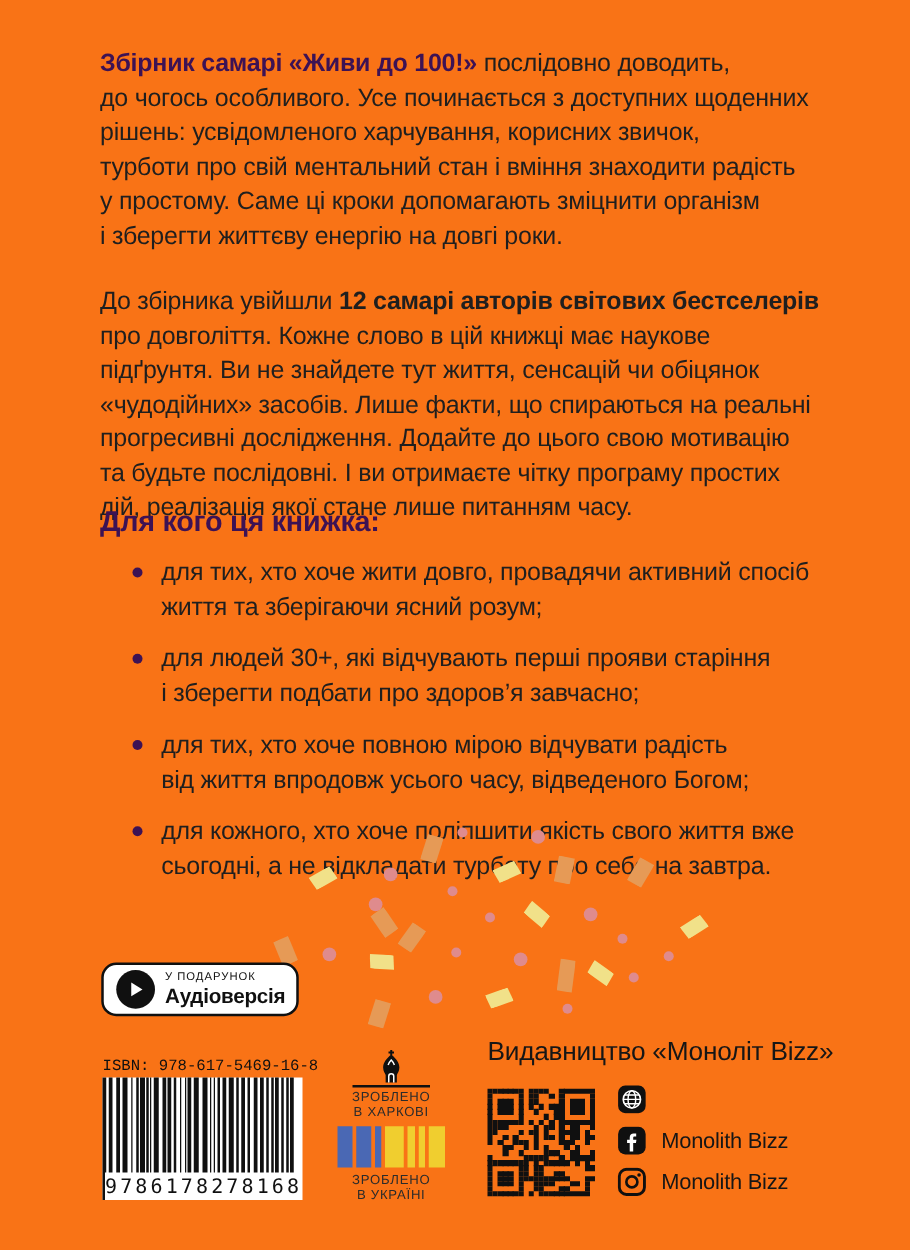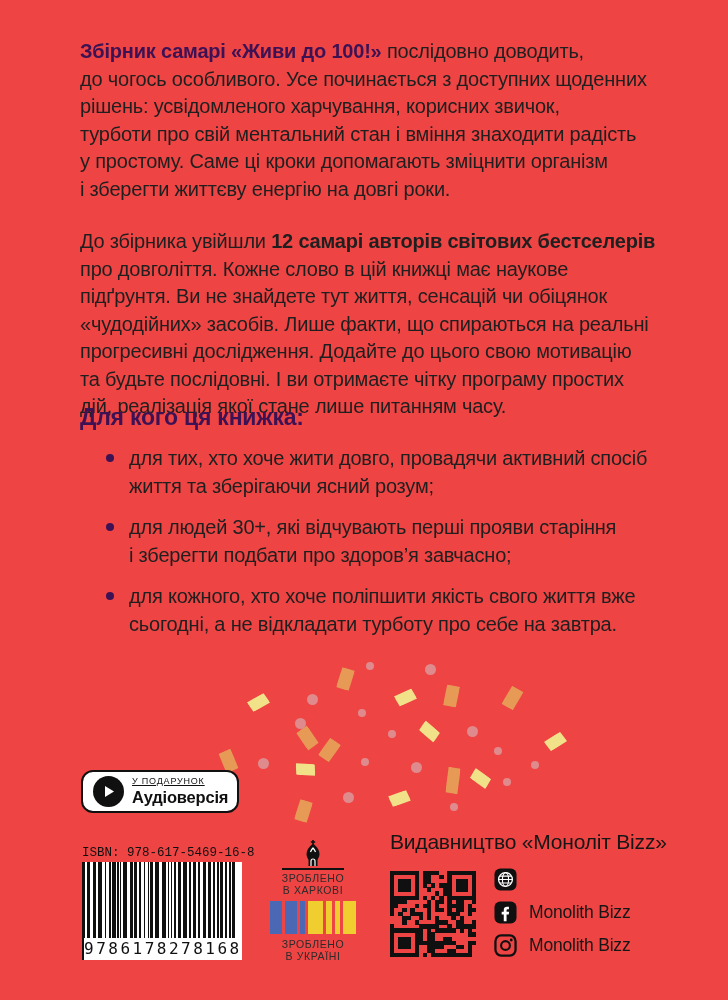--- a/index.html
+++ b/index.html
@@ -7,21 +7,21 @@
     --text:#1f1f1f;
     --confetti-orange:#e69a56;
     --confetti-yellow:#f1e189;
     --confetti-pink:#df8b8d;
     --flag-blue:#4a68b4;
     --flag-yellow:#f0ce2f;
   }
   *{margin:0;padding:0;box-sizing:border-box;}
   html,body{background:#888;}
   .page{
-    position:relative;width:728px;height:1000px;background:#ef4444;
+    position:relative;width:728px;height:1000px;background:#f97316;
     font-family:"Liberation Sans",sans-serif;color:var(--text);
     overflow:hidden;margin:0 auto;
   }
   
   .para{position:absolute;left:80px;width:586px;font-size:20px;line-height:27.5px;letter-spacing:-0.2px;}
   .para .line{white-space:nowrap;}
   .lead-bold{font-weight:bold;color:var(--accent-purple);}
   .inline-bold{font-weight:bold;}
   #intro{top:38px;}
   #about{top:228px;}
@@ -44,21 +44,21 @@
   .confetti.dot{border-radius:50%;background:var(--confetti-pink);width:11px;height:11px;}
   
   .audio-badge{
     position:absolute;left:81px;top:770px;width:158px;height:43px;
     border:2.5px solid #101010;border-radius:12px;background:#fff;
     display:flex;align-items:center;padding:0 10px;gap:8px;
   }
   .play-circle{width:31px;height:31px;border-radius:50%;background:#101010;flex:0 0 auto;
     display:flex;align-items:center;justify-content:center;}
   .badge-text{display:flex;flex-direction:column;line-height:1;}
-  .badge-eyebrow{font-size:9px;letter-spacing:0.8px;color:#101010;margin-bottom:3px;text-decoration:underline;}
+  .badge-eyebrow{font-size:9px;letter-spacing:0.8px;color:#101010;margin-bottom:3px;}
   .badge-title{font-size:16.5px;font-weight:bold;color:#101010;letter-spacing:-0.2px;}
   
   .isbn-label{position:absolute;left:82px;top:846px;font-family:"Liberation Mono",monospace;font-size:12.5px;color:#101010;}
   .barcode{position:absolute;left:82px;top:862px;width:160px;height:98px;background:#fff;}
   .barcode-bars{position:absolute;inset:0;display:flex;align-items:stretch;}
   .barcode-bars span{background:#101010;height:100%;}
   .barcode-digits{
     position:absolute;left:2px;right:2px;bottom:0;height:22px;background:#fff;
     font-family:"DejaVu Sans Mono",monospace;font-size:16px;letter-spacing:2.5px;
     color:#101010;text-align:center;line-height:22px;
@@ -108,20 +108,24 @@
 
   <div class="section-heading">Для кого ця книжка:</div>
   <ul class="bullet-list">
     <li>
       <div class="line">для тих, хто хоче жити довго, провадячи активний спосіб</div>
       <div class="line">життя та зберігаючи ясний розум;</div>
     </li>
     <li>
       <div class="line">для людей 30+, які відчувають перші прояви старіння</div>
       <div class="line">і зберегти подбати про здоров’я завчасно;</div>
+    </li>
+    <li>
+      <div class="line">для тих, хто хоче повною мірою відчувати радість</div>
+      <div class="line">від життя впродовж усього часу, відведеного Богом;</div>
     </li>
     <li>
       <div class="line">для кожного, хто хоче поліпшити якість свого життя вже</div>
       <div class="line">сьогодні, а не відкладати турботу про себе на завтра.</div>
     </li>
   </ul>
 
   <div id="confetti-layer">
       <div class="confetti rect orange" style="left: 338px; top: 668px; transform: rotate(12deg);"></div>
       <div class="confetti rect orange" style="left: 444px; top: 685px; transform: rotate(6deg);"></div>

